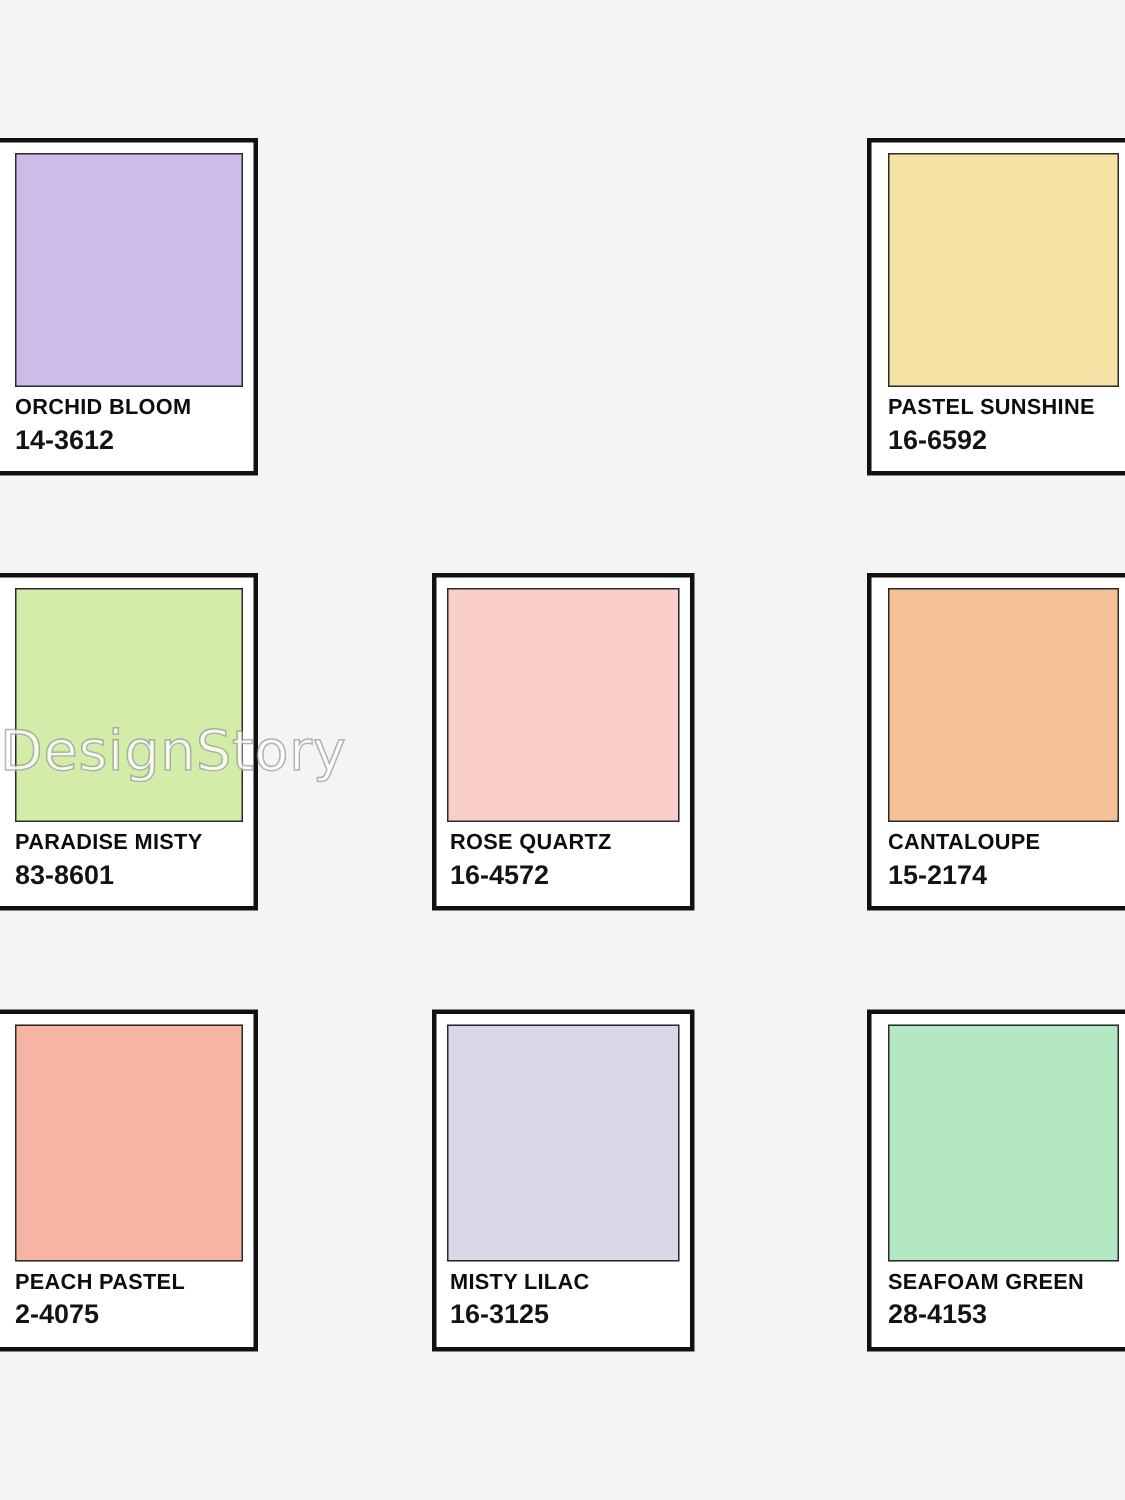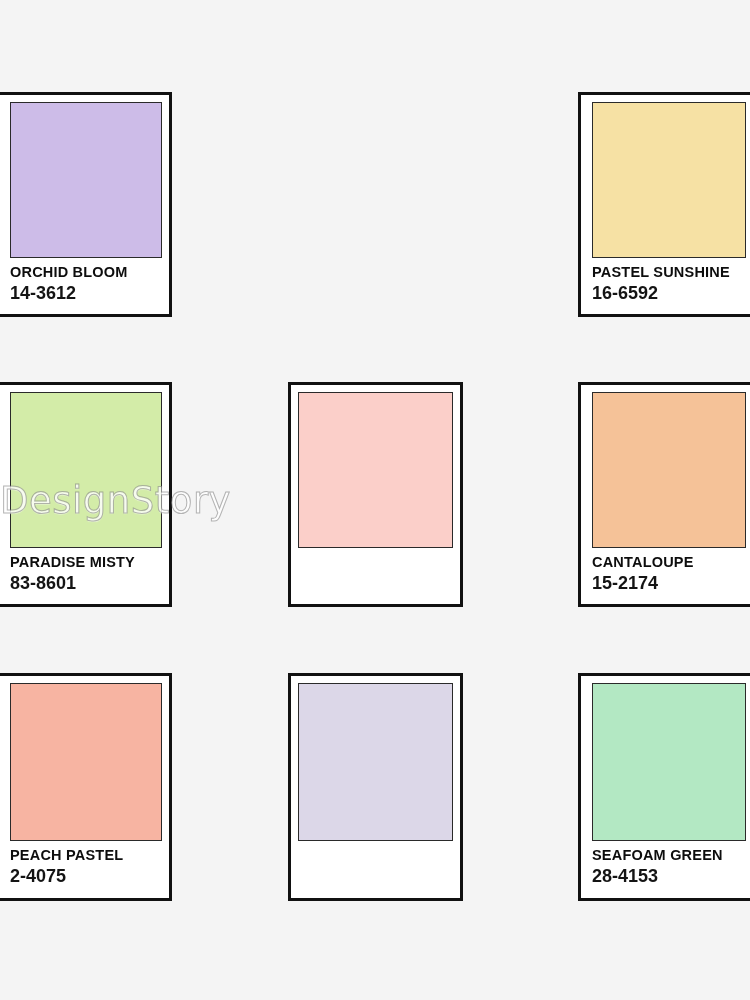--- a/index.html
+++ b/index.html
@@ -140,20 +140,24 @@
     <div class="card-label">
       <div class="color-name">PARADISE MISTY</div>
       <div class="color-code">83-8601</div>
     </div>
   </div>
 
   <div class="swatch-card col-2 row-2">
     <div class="color-chip-wrap">
       <div class="color-chip" style="background-color: rgb(251, 207, 201);"></div>
     </div>
+    <div class="card-label">
+      <div class="color-name">ROSE QUARTZ</div>
+      <div class="color-code">16-4572</div>
+    </div>
   </div>
 
   <div class="swatch-card col-3 row-2">
     <div class="color-chip-wrap">
       <div class="color-chip" style="background-color: rgb(245, 194, 152);"></div>
     </div>
     <div class="card-label">
       <div class="color-name">CANTALOUPE</div>
       <div class="color-code">15-2174</div>
     </div>
@@ -166,20 +170,24 @@
     <div class="card-label">
       <div class="color-name">PEACH PASTEL</div>
       <div class="color-code">2-4075</div>
     </div>
   </div>
 
   <div class="swatch-card col-2 row-3">
     <div class="color-chip-wrap">
       <div class="color-chip" style="background-color: rgb(220, 215, 232);"></div>
     </div>
+    <div class="card-label">
+      <div class="color-name">MISTY LILAC</div>
+      <div class="color-code">16-3125</div>
+    </div>
   </div>
 
   <div class="swatch-card col-3 row-3">
     <div class="color-chip-wrap">
       <div class="color-chip" style="background-color: rgb(179, 232, 195);"></div>
     </div>
     <div class="card-label">
       <div class="color-name">SEAFOAM GREEN</div>
       <div class="color-code">28-4153</div>
     </div>

